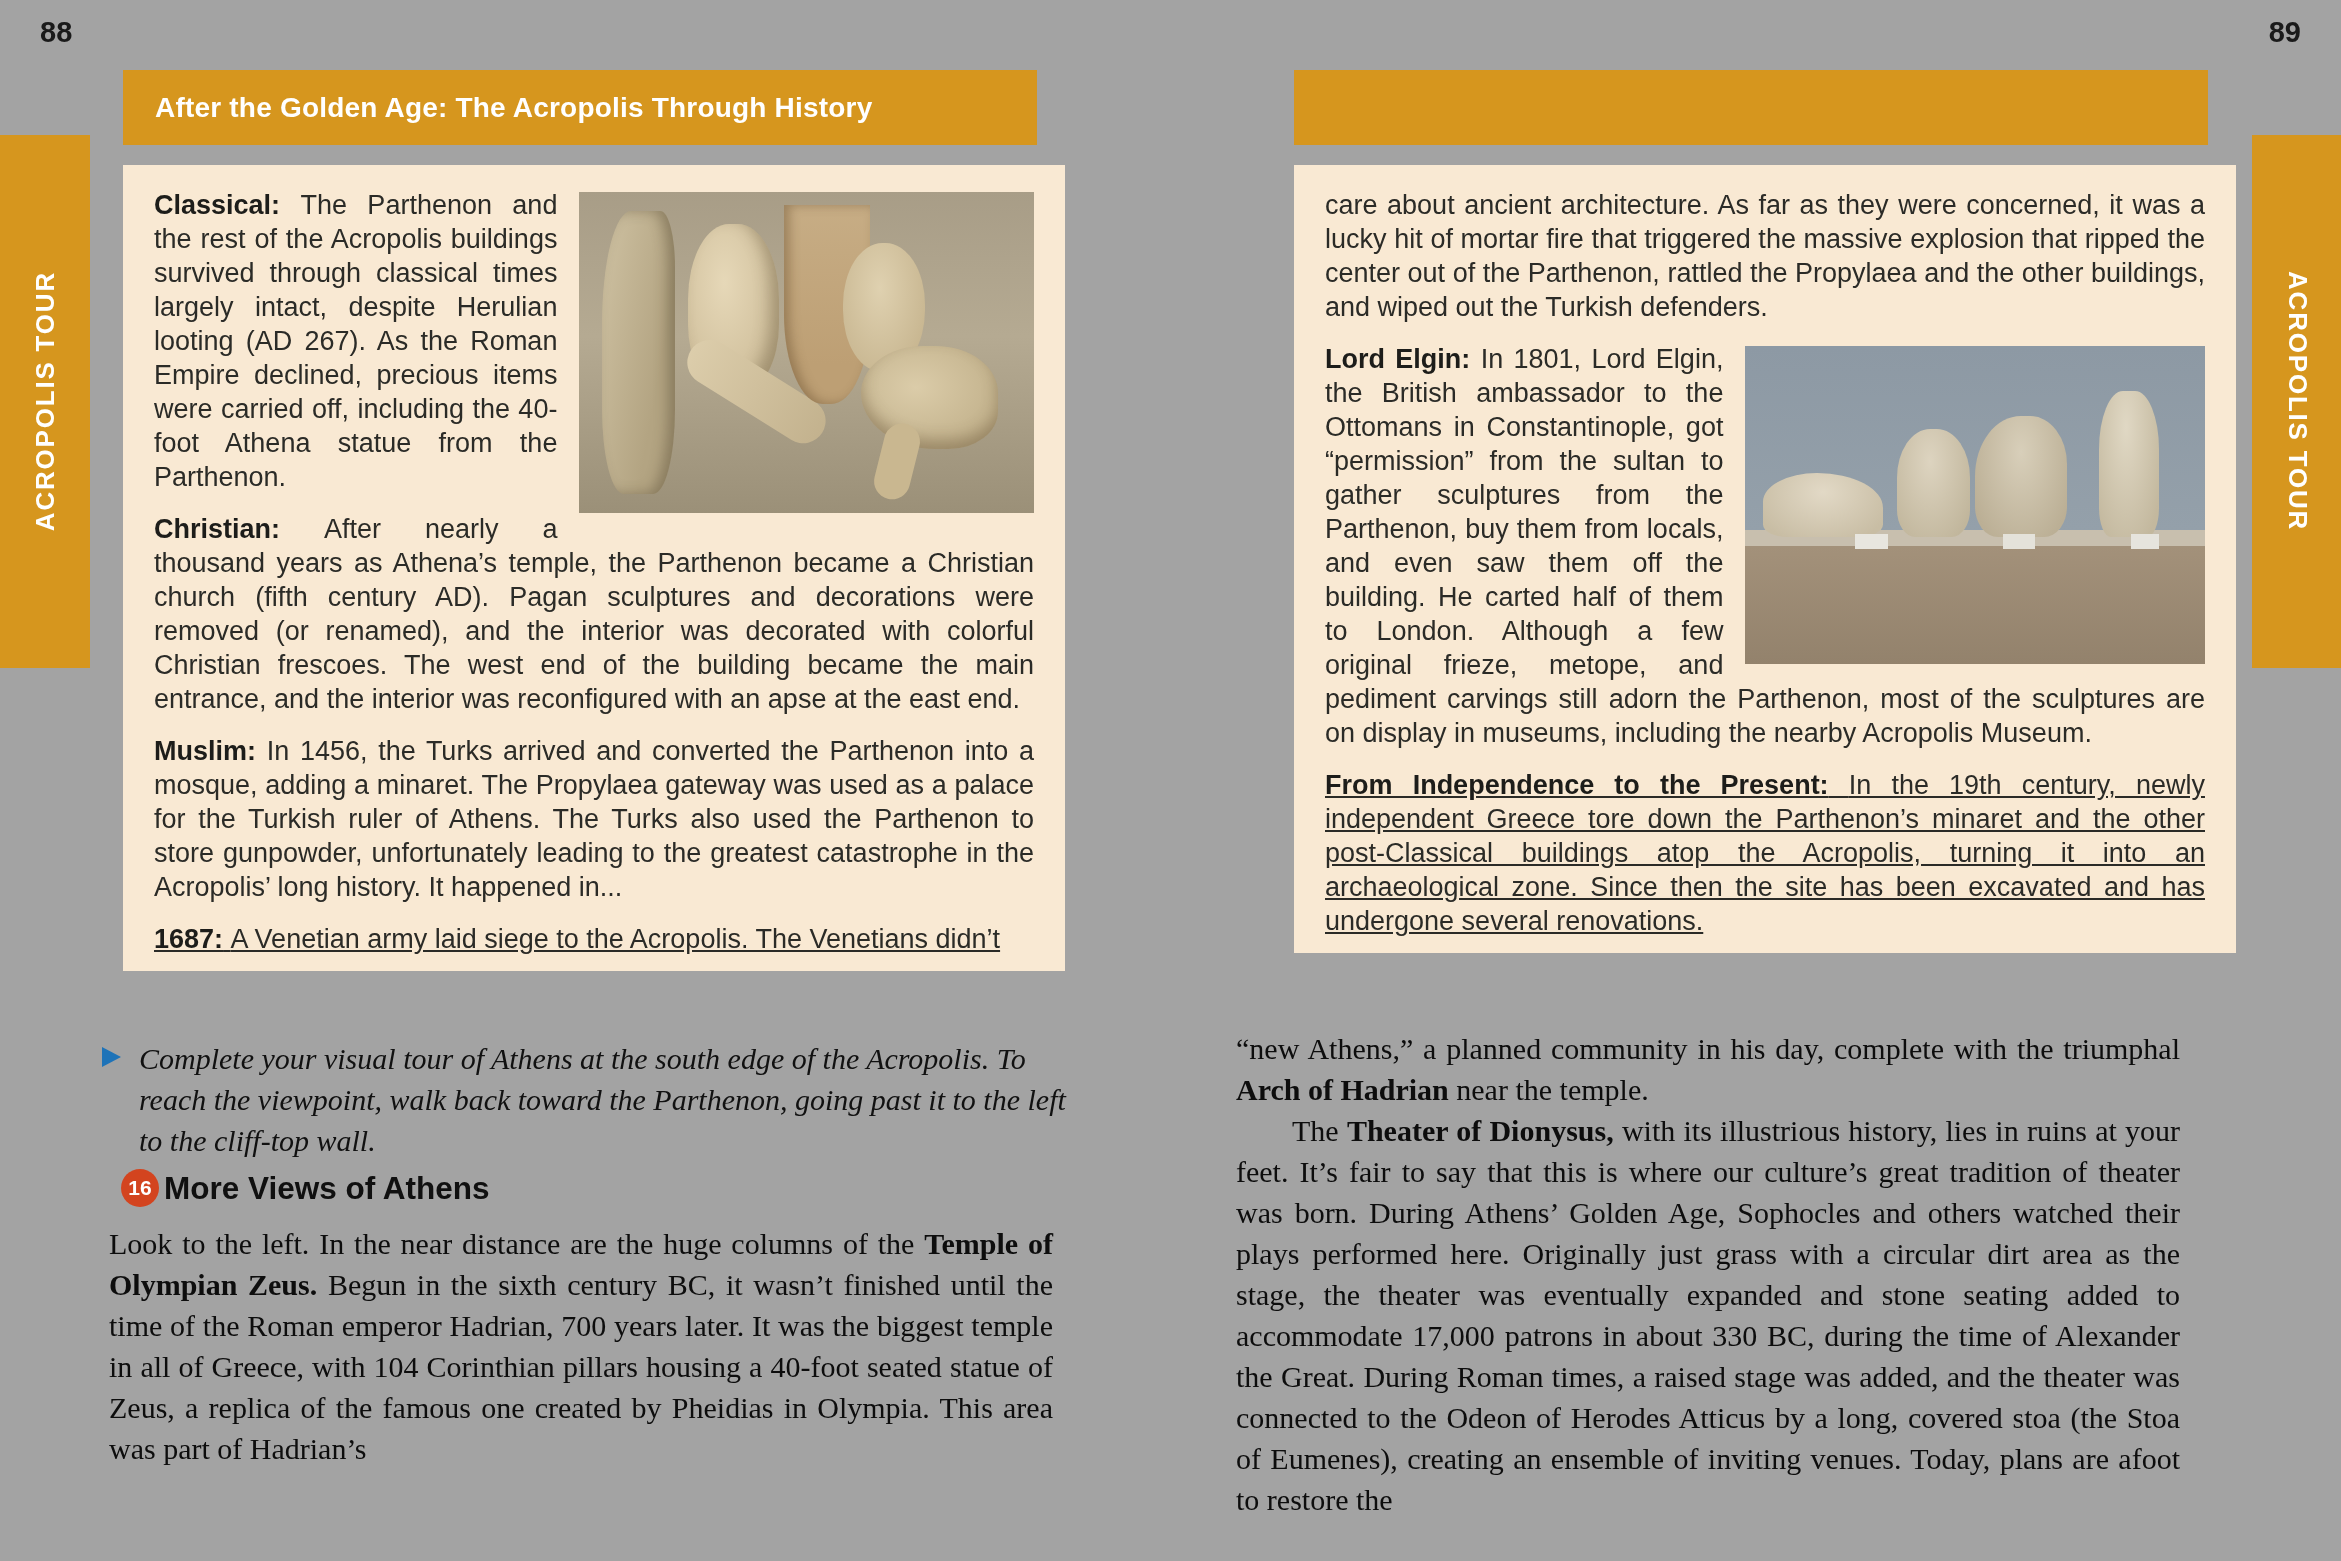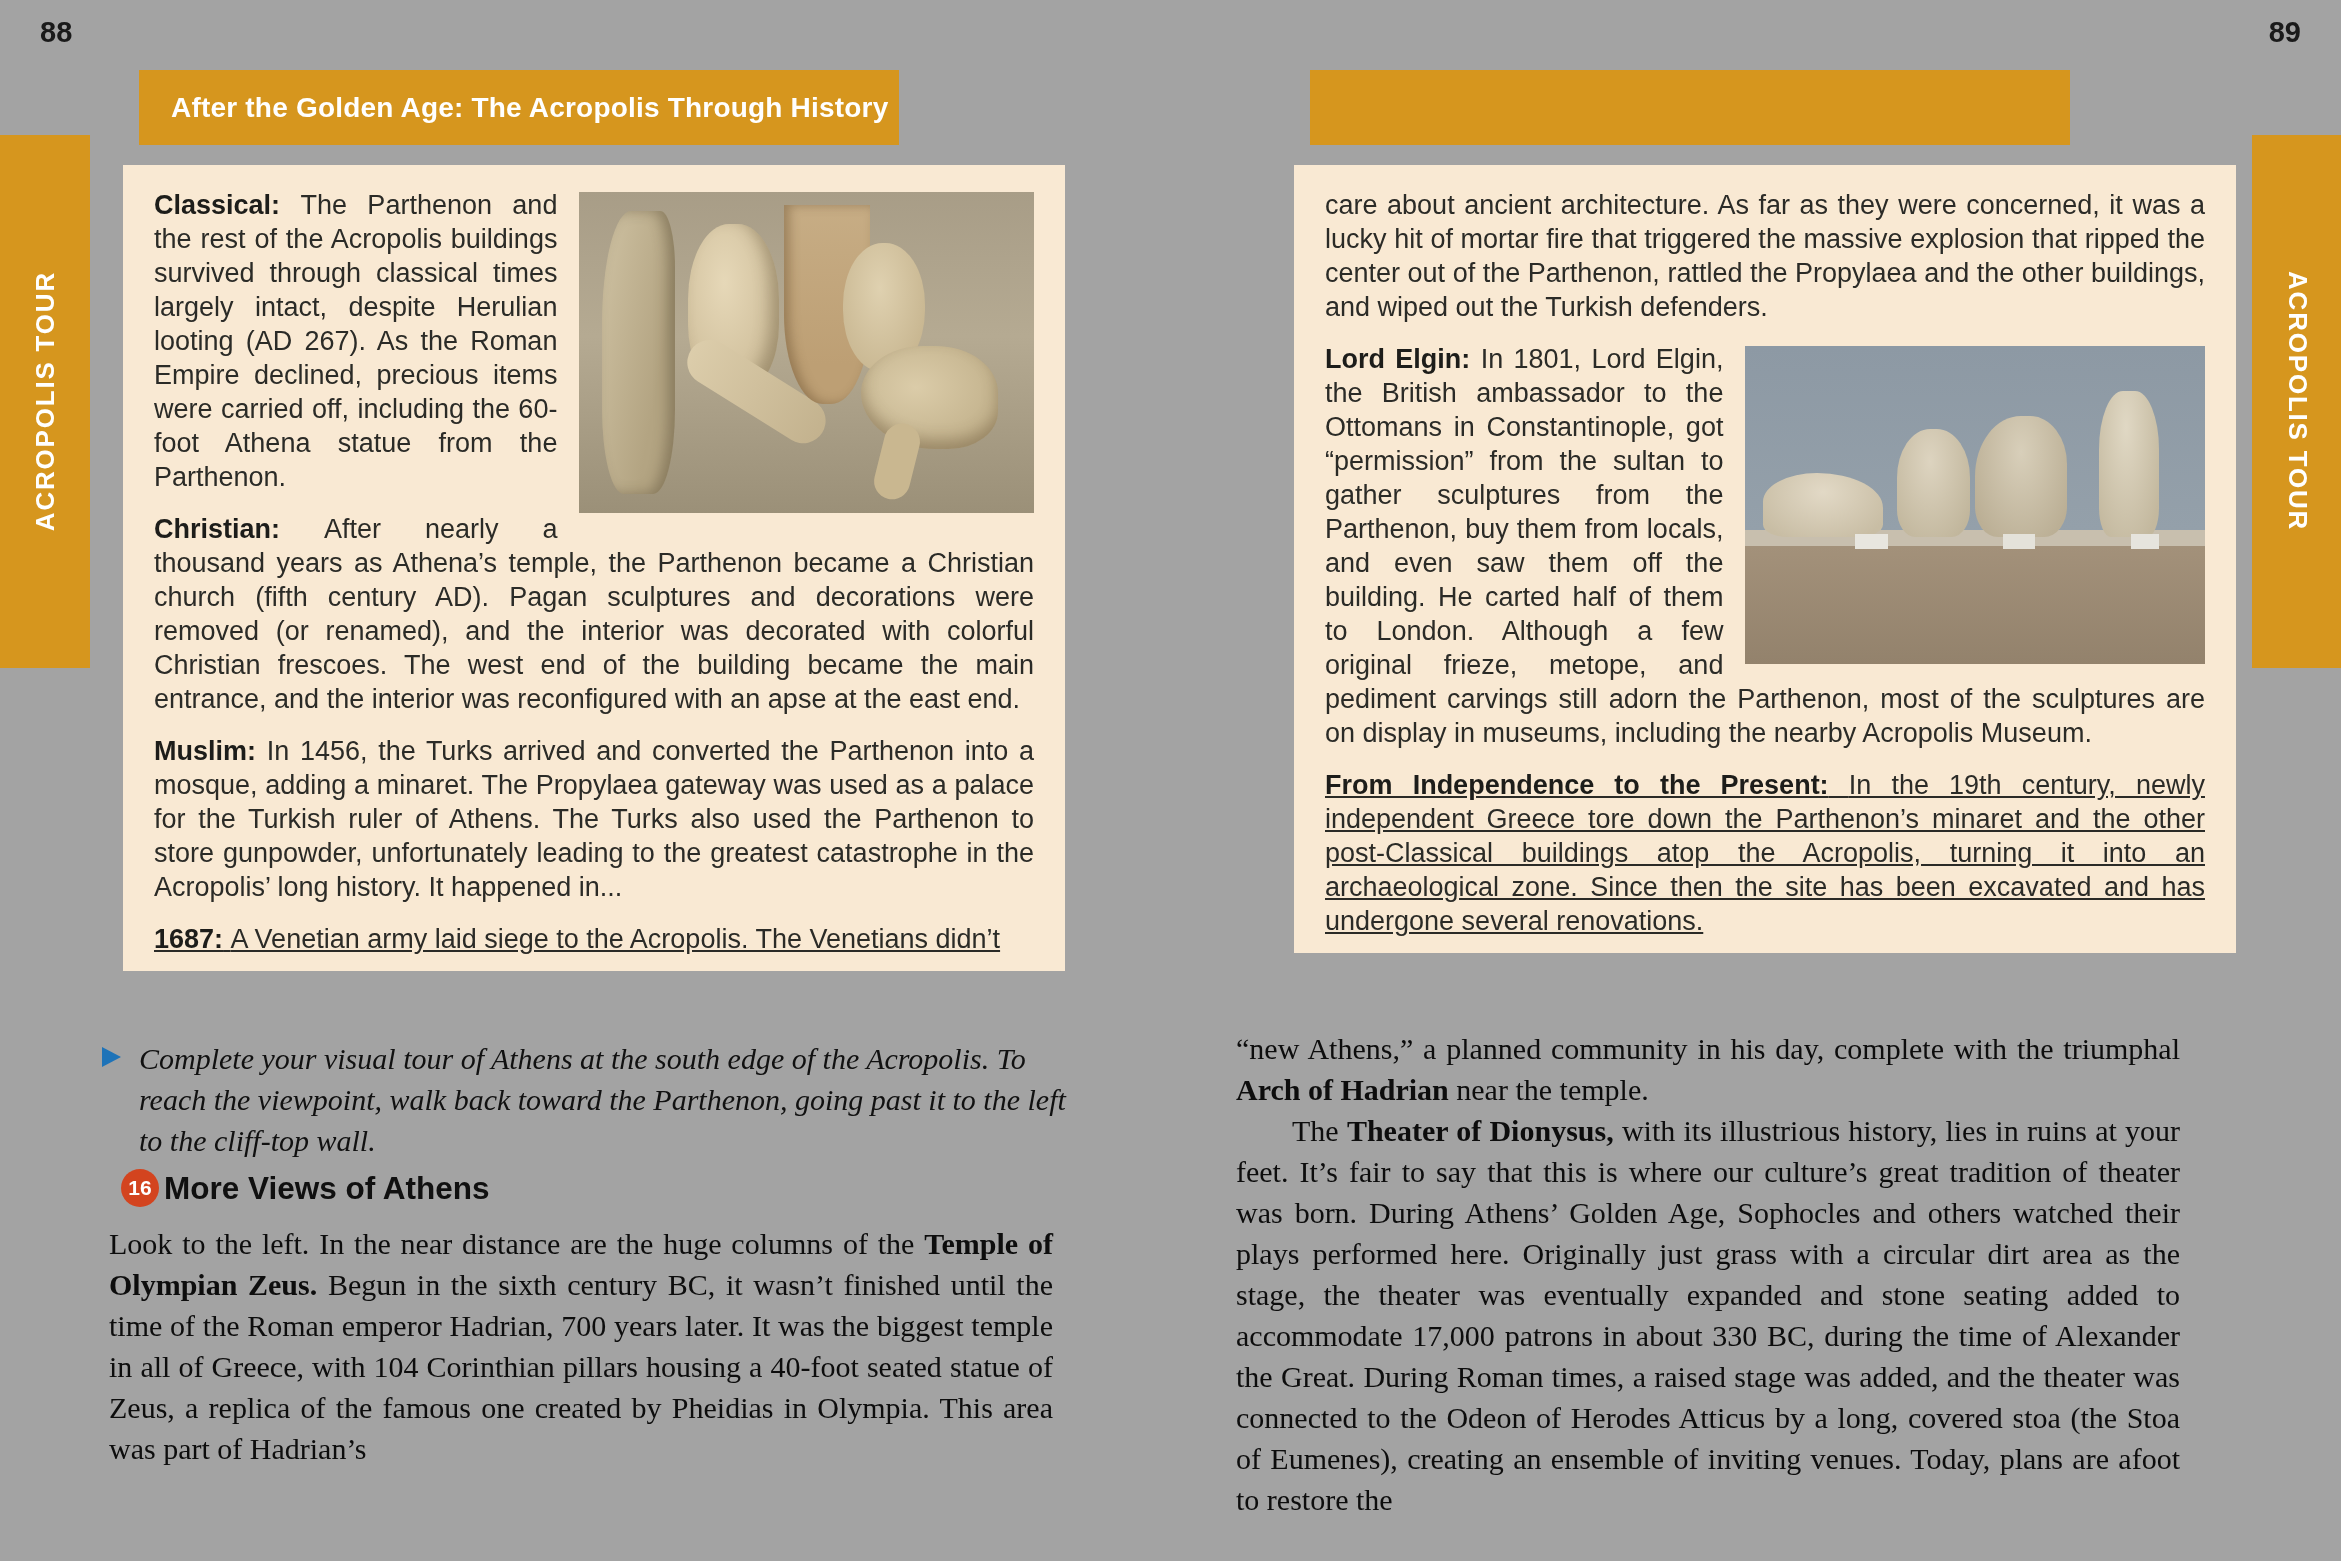--- a/index.html
+++ b/index.html
@@ -14,22 +14,22 @@
   
   .sidebar{position:absolute;top:135px;width:90px;height:533px;background:#D6961E;
            display:flex;align-items:center;justify-content:center;}
   .sidebar.barleft{left:0;}
   .sidebar.barright{left:2252px;}
   .sidebar span{writing-mode:vertical-rl;font:bold 26px "Liberation Sans",sans-serif;
                 color:#ffffff;letter-spacing:1.8px;white-space:nowrap;}
   .sidebar.barleft span{transform:rotate(180deg);}
 
   
-  .headerbar{position:absolute;top:70px;width:760px;height:75px;background:#D6961E;
-             display:flex;align-items:center;margin-left:16px;}
+  .headerbar{position:absolute;top:70px;width:914px;height:75px;background:#D6961E;
+             display:flex;align-items:center;}
   .headerbar.hleft{left:123px;}
   .headerbar.hright{left:1294px;}
   .headerbar span{color:#ffffff;font:bold 28px "Liberation Sans",sans-serif;
                   padding-left:32px;letter-spacing:0.2px;}
 
   
   .creambox{position:absolute;top:165px;width:942px;background:#F9E9D3;
             padding:23.4px 31px 14.4px 31px;box-sizing:border-box;}
   .creambox.bleft{left:123px;}
   .creambox.bright{left:1294px;padding-left:31px;}
@@ -122,21 +122,21 @@
   <div class="creambox bleft">
     <div class="photo metope">
       <div class="shape drape-left"></div>
       <div class="shape man-torso"></div>
       <div class="shape man-leg"></div>
       <div class="shape drape-mid"></div>
       <div class="shape centaur-torso"></div>
       <div class="shape centaur-body"></div>
       <div class="shape centaur-leg"></div>
     </div>
-    <p><strong>Classical:</strong><span>The Parthenon and the rest of the Acropolis buildings survived through classical times largely intact, despite Herulian looting (AD 267). As the Roman Empire declined, precious items were carried off, including the 60-foot Athena statue from the Parthenon.</span></p>
+    <p><strong>Classical:</strong><span>The Parthenon and the rest of the Acropolis buildings survived through classical times largely intact, despite Herulian looting (AD 267). As the Roman Empire declined, precious items were carried off, including the 40-foot Athena statue from the Parthenon.</span></p>
     <p><strong>Christian:</strong><span>After nearly a thousand years as Athena’s temple, the Parthenon became a Christian church (fifth century AD). Pagan sculptures and decorations were removed (or renamed), and the interior was decorated with colorful Christian frescoes. The west end of the building became the main entrance, and the interior was reconfigured with an apse at the east end.</span></p>
     <p><strong>Muslim:</strong><span>In 1456, the Turks arrived and converted the Parthenon into a mosque, adding a minaret. The Propylaea gateway was used as a palace for the Turkish ruler of Athens. The Turks also used the Parthenon to store gunpowder, unfortunately leading to the greatest catastrophe in the Acropolis’ long history. It happened in...</span></p>
     <p><strong>1687:</strong><span>A Venetian army laid siege to the Acropolis. The Venetians didn’t</span></p>
   </div>
 
   <div class="tip">
     <span class="arrow"></span>
     <span class="tiptext">Complete your visual tour of Athens at the south edge of the Acropolis. To reach the viewpoint, walk back toward the Parthenon, going past it to the left to the cliff-top wall.</span>
   </div>
 

